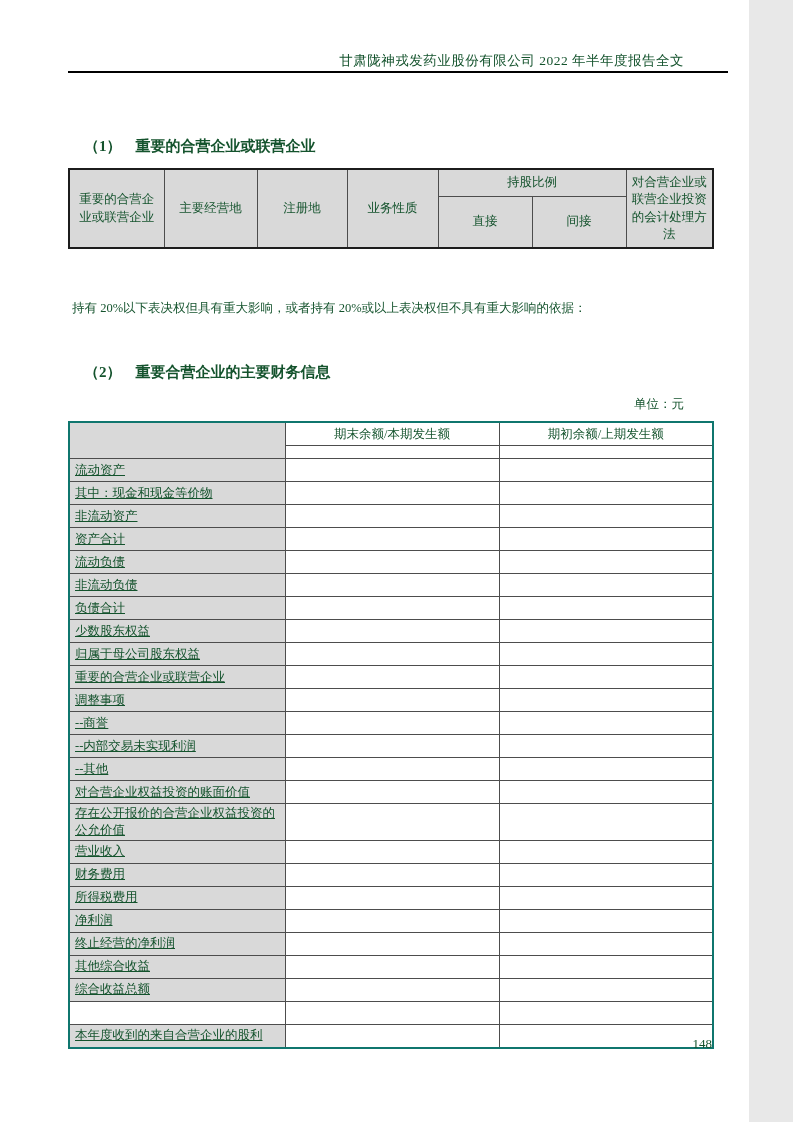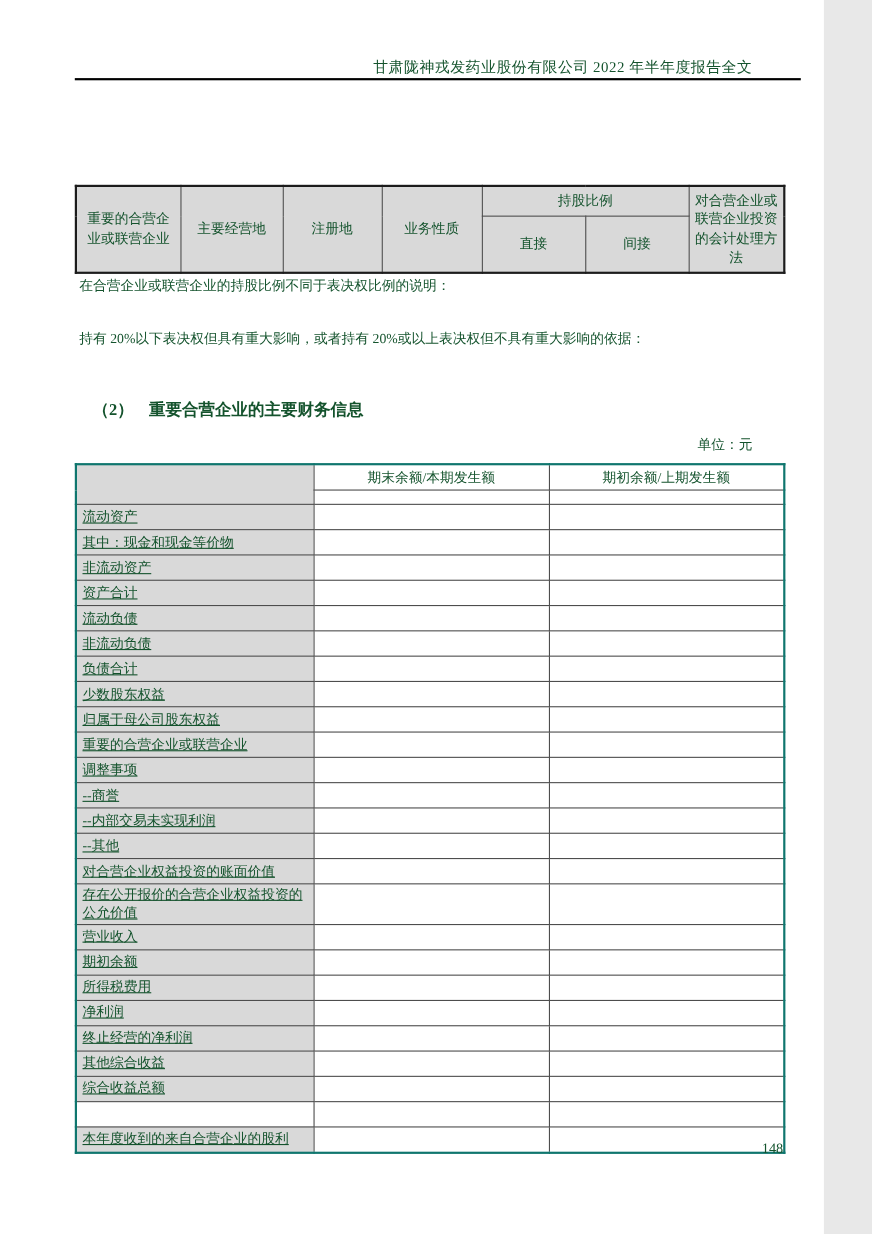--- a/index.html
+++ b/index.html
@@ -43,20 +43,21 @@
 </style>
 </head>
 <body>
 
 <div class="page">
 
   <div class="header-title">甘肃陇神戎发药业股份有限公司 2022 年半年度报告全文</div>
   <div class="header-rule"></div>
 
 
+  <h3 class="h-sub h-sub1"><span class="num">（1）</span><span>重要的合营企业或联营企业</span></h3>
 
   <table class="t1">
     <colgroup>
       <col style="width:95px">
         <col style="width:93px">
         <col style="width:90px">
       <col style="width:91px">
         <col style="width:94px">
         <col style="width:94px">
         <col style="width:87px">
@@ -70,21 +71,20 @@
         <td colspan="2">持股比例</td>
         <td rowspan="2">对合营企业或联营企业投资的会计处理方法</td>
       </tr>
       <tr class="row2">
         <td>直接</td>
         <td>间接</td>
       </tr>
     </tbody>
   </table>
 
-  <div class="note note1">在合营企业或联营企业的持股比例不同于表决权比例的说明：</div>
   <div class="note note2">持有 20%以下表决权但具有重大影响，或者持有 20%或以上表决权但不具有重大影响的依据：</div>
 
   <h3 class="h-sub h-sub2"><span class="num">（2）</span><span>重要合营企业的主要财务信息</span></h3>
 
   <div class="unit-label">单位：元</div>
 
   <table class="t2">
     <colgroup>
       <col style="width:216px">
         <col style="width:214px">
@@ -181,21 +181,21 @@
           <td class="row-label shaded">存在公开报价的合营企业权益投资的公允价值</td>
           <td></td>
           <td></td>
         </tr>
         <tr>
           <td class="row-label shaded">营业收入</td>
           <td></td>
           <td></td>
         </tr>
         <tr>
-          <td class="row-label shaded">期初余额</td>
+          <td class="row-label shaded">财务费用</td>
           <td></td>
           <td></td>
         </tr>
         <tr>
           <td class="row-label shaded">所得税费用</td>
           <td></td>
           <td></td>
         </tr>
         <tr>
           <td class="row-label shaded">净利润</td>

